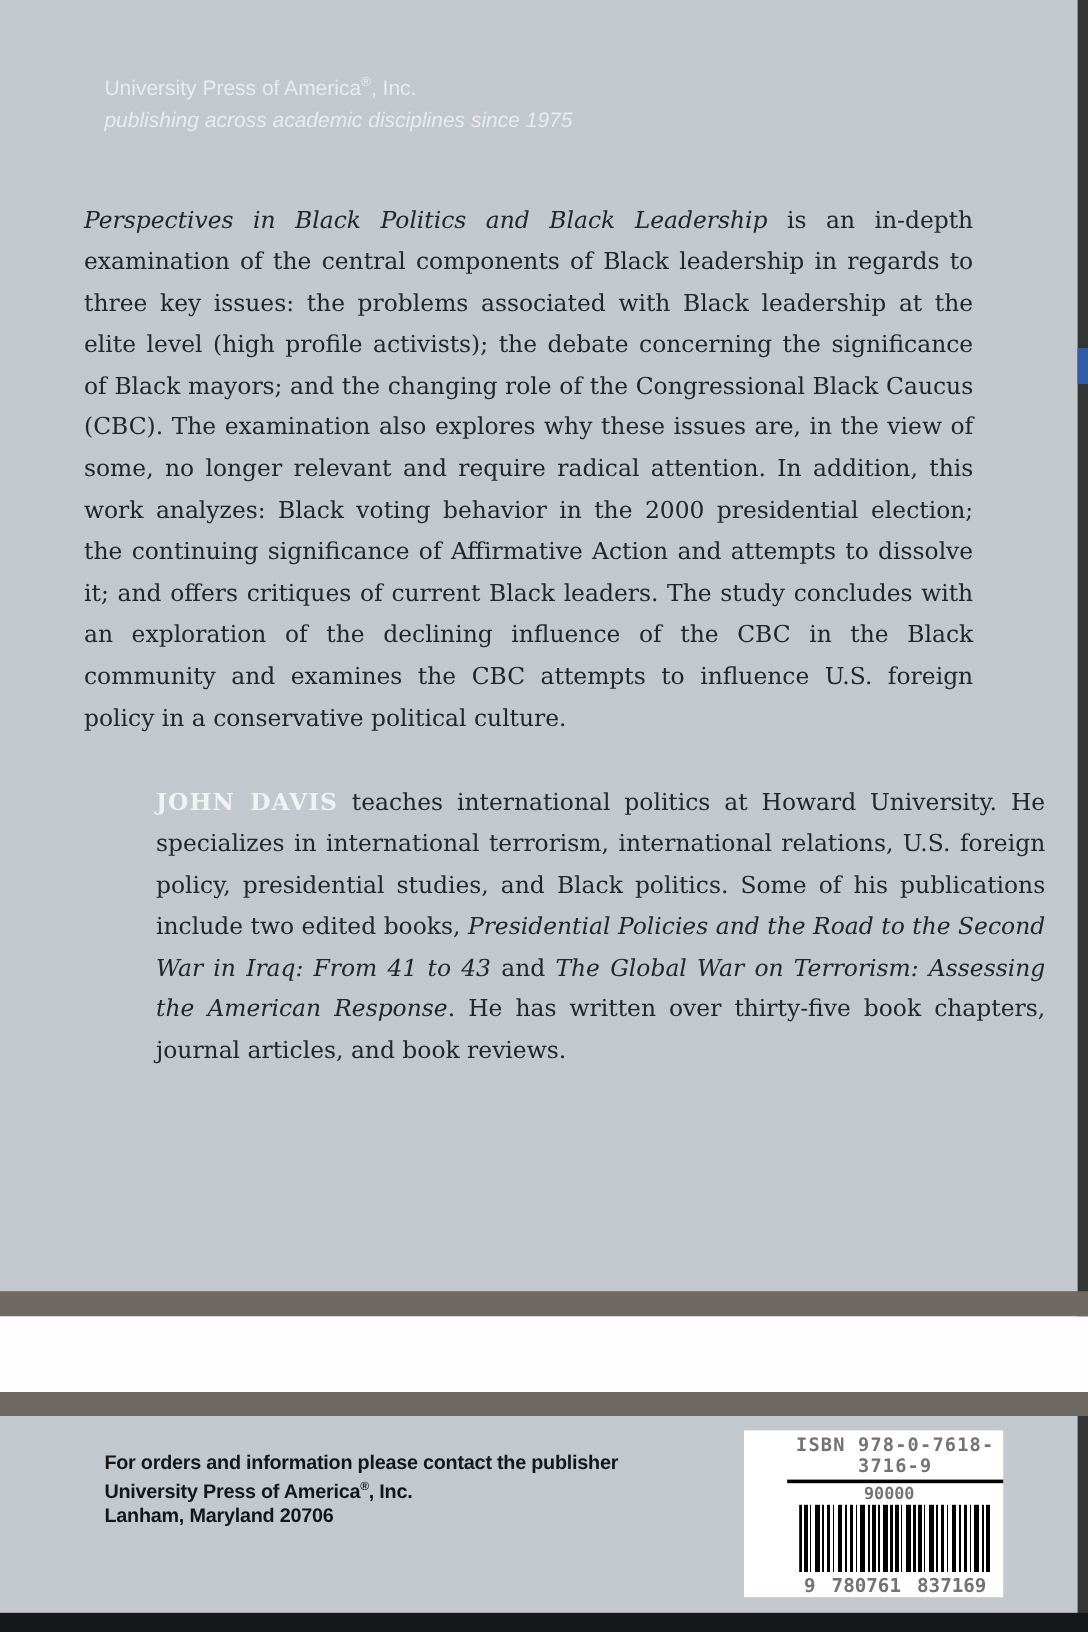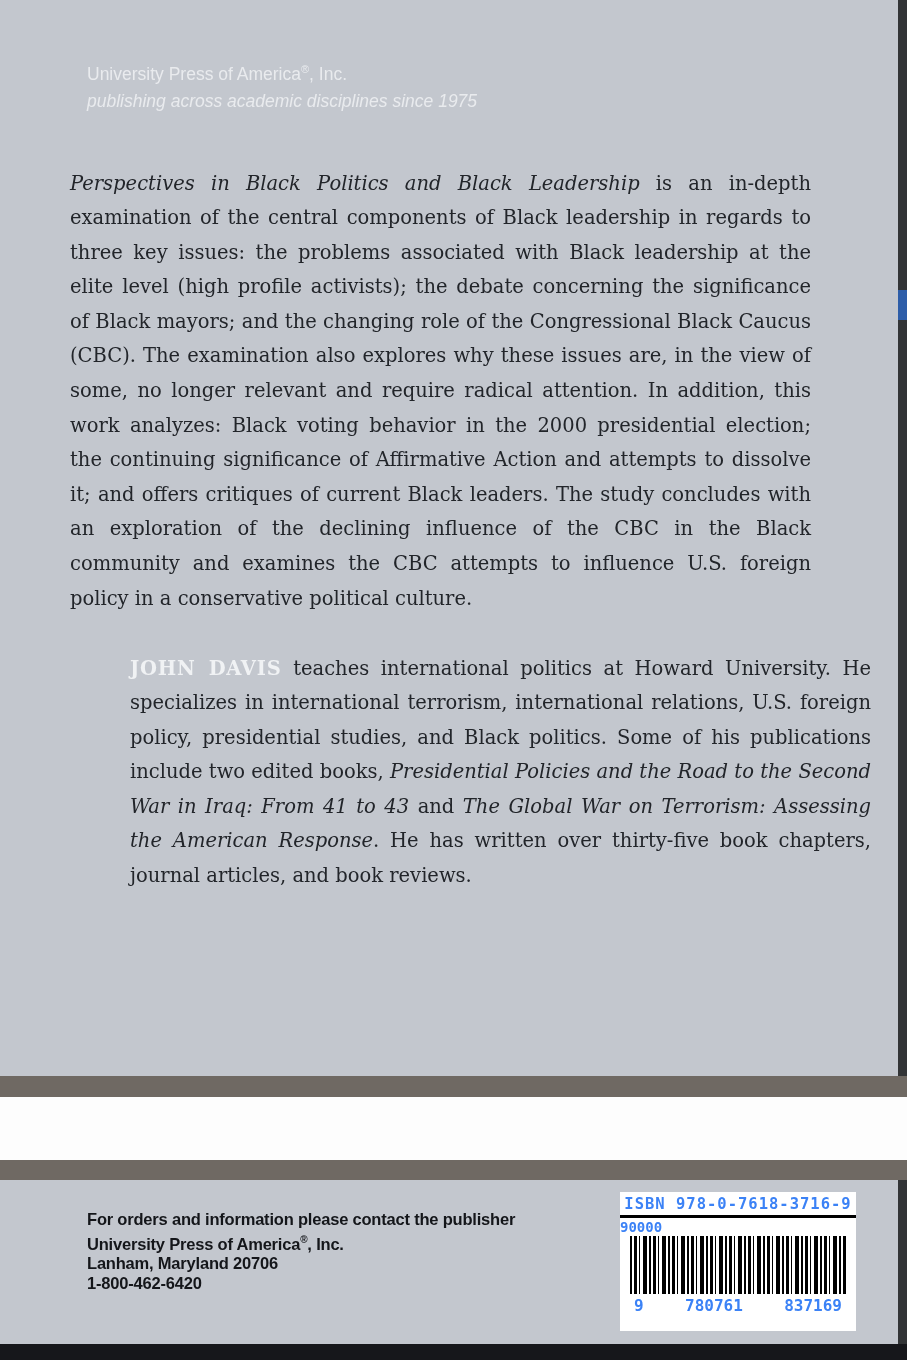--- a/index.html
+++ b/index.html
@@ -76,37 +76,38 @@
     font-size: 16.5px;
     line-height: 19.8px;
     color: #14161a;
     letter-spacing: -0.2px;
   }
   .contact sup { font-size: 10px; }
 
   
   .barcode-panel {
     position: absolute; left: 620px; top: 1192px;
-    width: 236px; height: 139px;
+    width: 216px; height: 139px;
     background: #ffffff;
     box-sizing: border-box;
     display: flex; flex-direction: column;
     font-family: "DejaVu Sans Mono", monospace;
-    color: #3b82f6;
+    color: #737373;
+    padding-left: 36px;
   }
   .isbn-row {
     font-size: 15.5px; font-weight: bold;
     text-align: center;
     letter-spacing: 1px;
     padding: 3px 0 2px 0;
     border-bottom: 3px solid #000;
   }
   .price-row {
     font-size: 14px; font-weight: bold;
-    text-align: left;
+    text-align: center;
     padding: 1px 10px 1px 0;
   }
   .bars {
     height: 58px;
     margin: 0 10px;
     background-image: repeating-linear-gradient(90deg,
       #000 0, #000 2px,
       #fff 2px, #fff 4px,
       #000 4px, #000 7px,
       #fff 7px, #fff 9px,
@@ -145,21 +146,20 @@
   <div class="white-band"></div>
   <div class="stripe-bottom"></div>
   <div class="bottom-strip"></div>
 
   <div class="contact">
     <div>For orders and information please contact the publisher</div>
     <div>
       <span>University Press of America</span><sup>®</sup><span>, Inc.</span>
     </div>
     <div>Lanham, Maryland 20706</div>
-    <div>1-800-462-6420</div>
   </div>
 
   <div class="barcode-panel">
     <div class="isbn-row">ISBN 978-0-7618-3716-9</div>
     <div class="price-row">90000</div>
     <div class="bars"></div>
     <div class="digits-row">
       <span>9</span>
       <span>780761</span>
       <span>837169</span>

